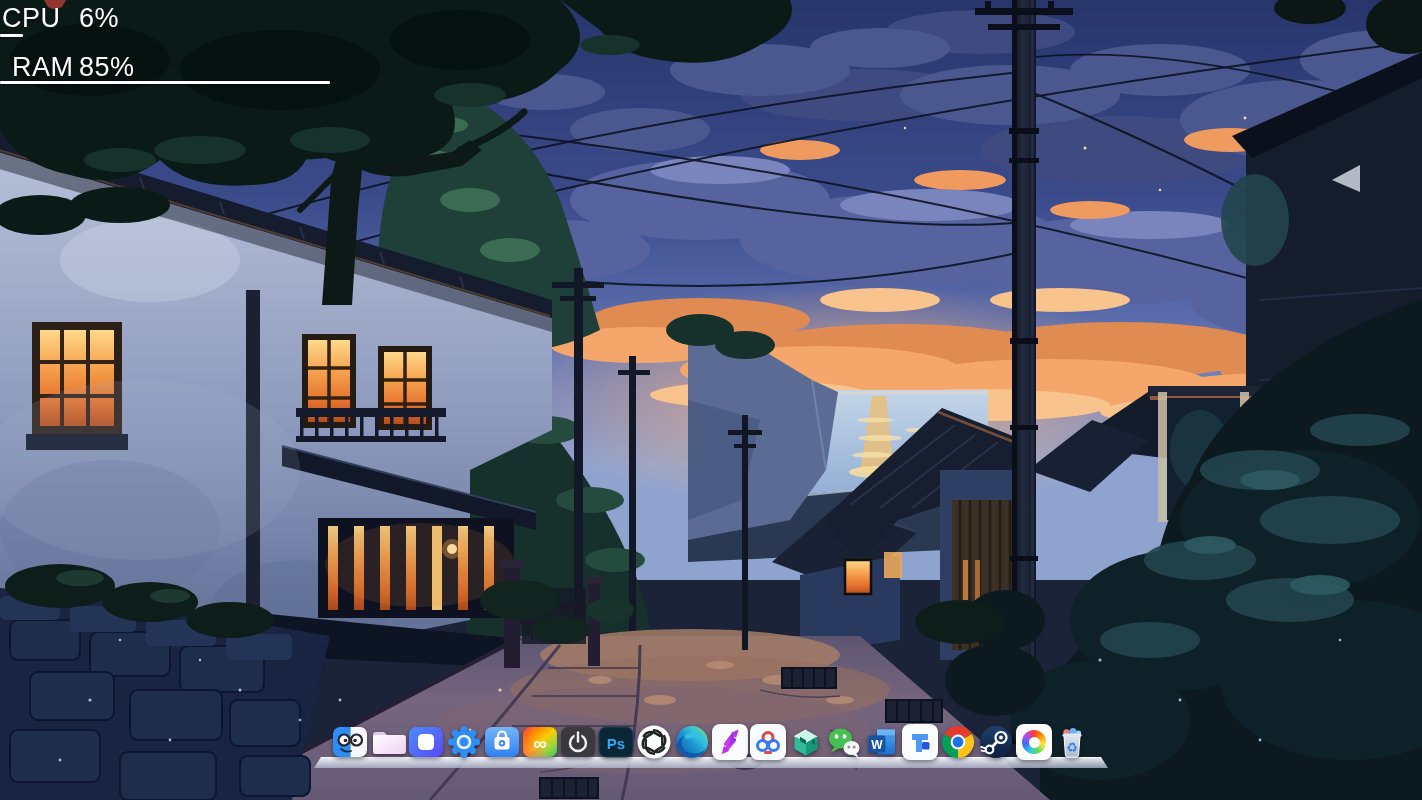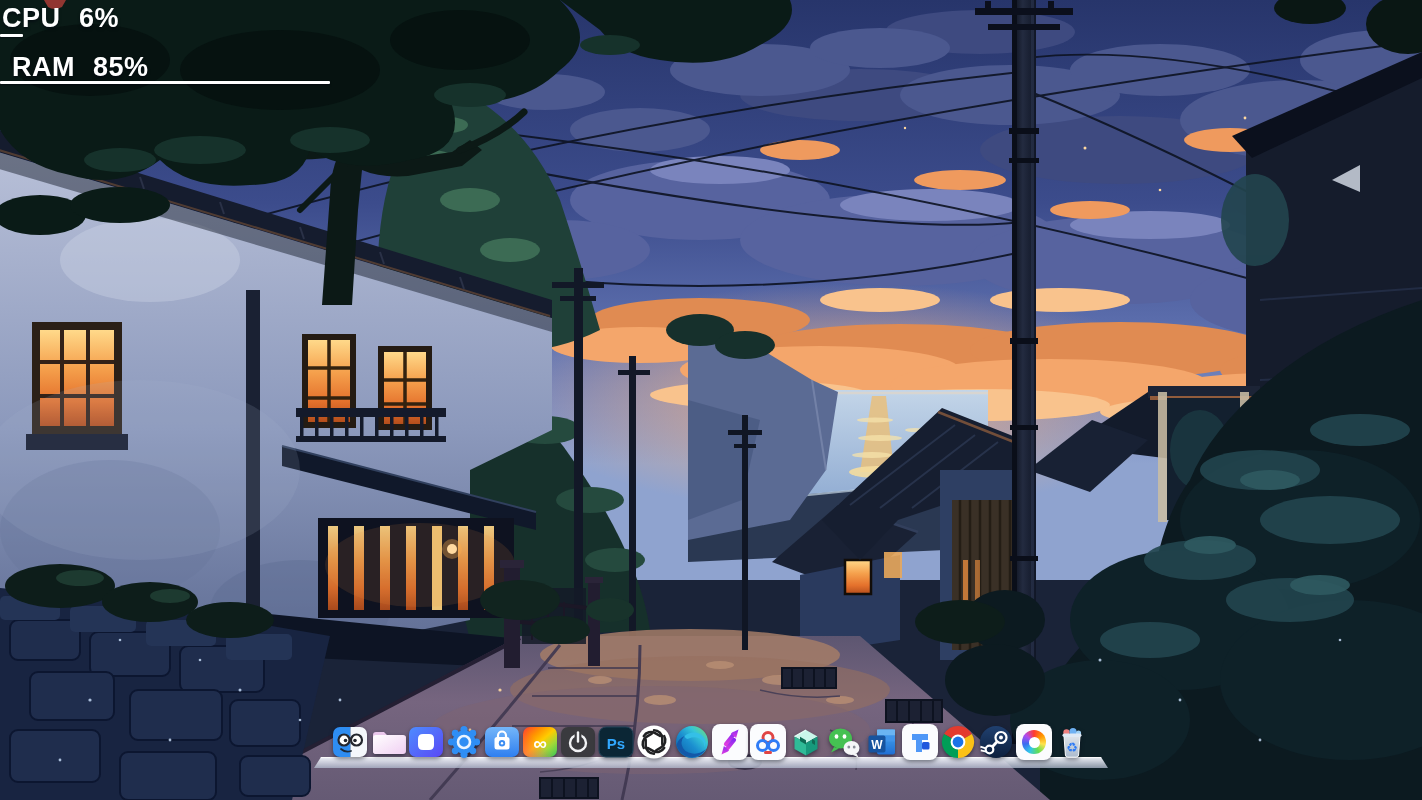--- a/index.html
+++ b/index.html
@@ -2,25 +2,25 @@
 <html><head>
 <meta charset="utf-8">
 <style>
   html,body{margin:0;padding:0}
   body{width:1422px;height:800px;overflow:hidden;position:relative;background:#1a2338;
        font-family:"Liberation Sans",sans-serif;}
   .wp{position:absolute;inset:0;width:1422px;height:800px;display:block}
   
   .monitor{position:absolute;top:0;left:0;width:420px;height:100px;z-index:5;color:#fff;
            text-shadow:0 2px 3px rgba(0,0,15,.5);pointer-events:none}
-  .mon-t{position:absolute;font-size:27px;font-weight:700;letter-spacing:.5px;line-height:1}
+  .mon-t{position:absolute;font-size:27px;font-weight:400;letter-spacing:.5px;line-height:1}
   .mon-bar{position:absolute;left:0;height:3px;background:#fff;border-radius:1px;
            box-shadow:0 1px 2px rgba(0,0,15,.55)}
   #cpuL{left:2px;top:5px}  #cpuV{left:79px;top:5px}  #cpuBar{top:34px}
-  #ramL{left:12px;top:54px} #ramV{left:93px;top:54px} #ramBar{top:81px}
+  #ramL{left:12px;top:54px} #ramV{left:79px;top:54px} #ramBar{top:81px}
   
   .shelf{position:absolute;left:50%;transform:translateX(-50%);bottom:31px;width:794px;height:11px;
          background:linear-gradient(180deg,rgba(240,243,250,.95),rgba(172,182,203,.72));
          border-top:1px solid rgba(255,255,255,.95);
          clip-path:polygon(7px 0,787px 0,794px 11px,0 11px);
          box-shadow:0 2px 6px rgba(4,8,24,.45);z-index:5}
   .dock{position:absolute;left:50%;transform:translateX(-50%);bottom:40px;display:flex;
         align-items:flex-end;gap:2px;z-index:6}
   .dk{width:36px;height:36px;position:relative;padding:0;border:0;background:transparent;
       filter:drop-shadow(0 2px 2px rgba(4,8,22,.5));cursor:pointer}

